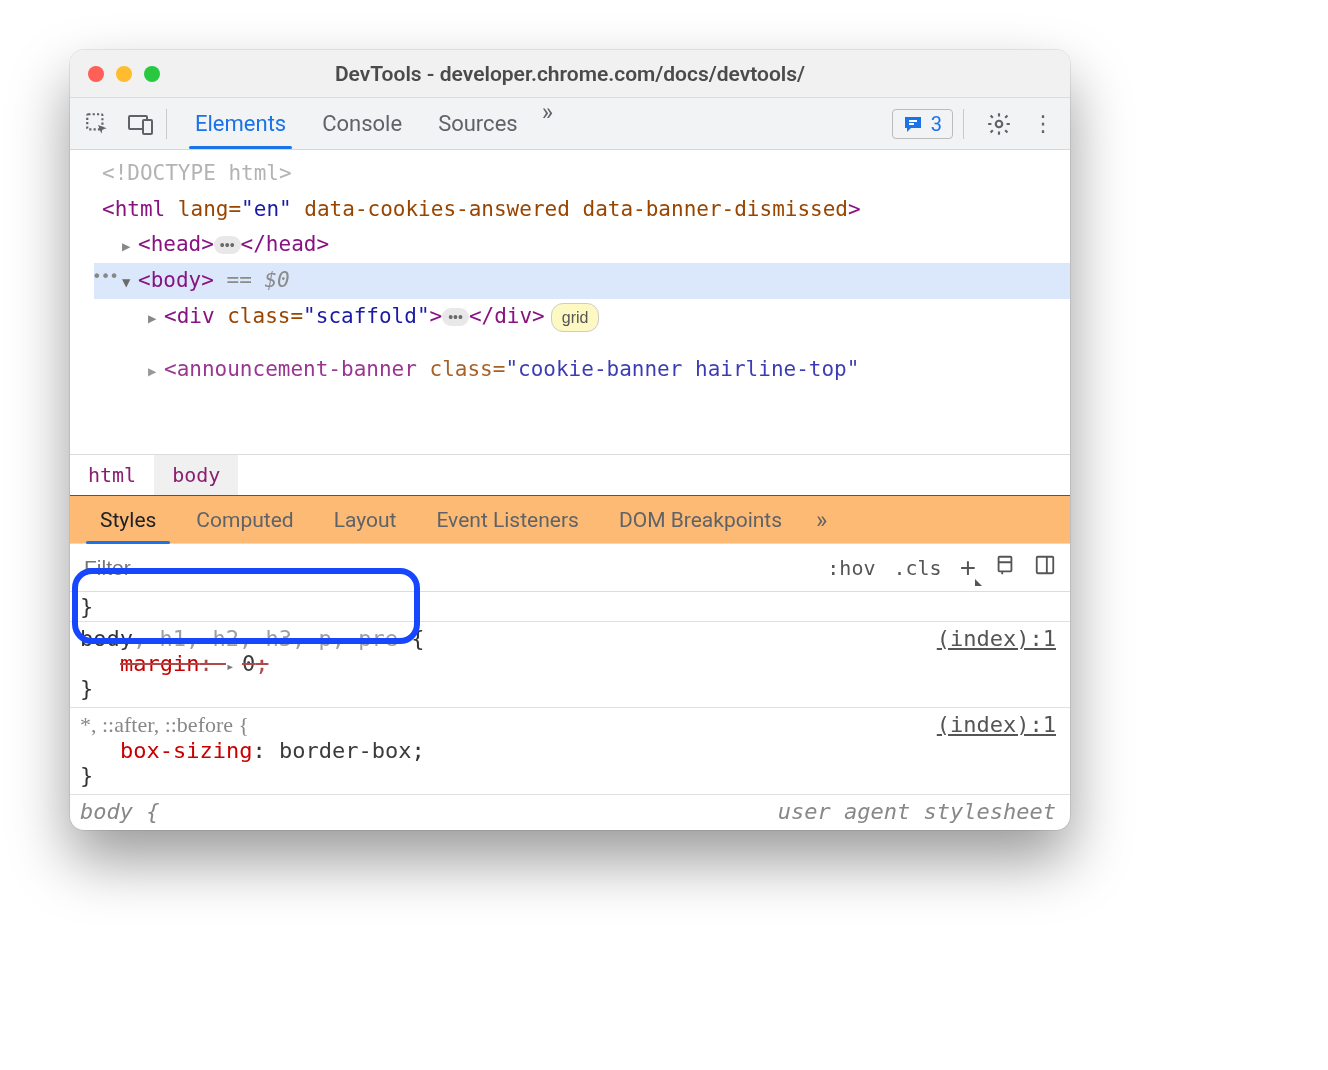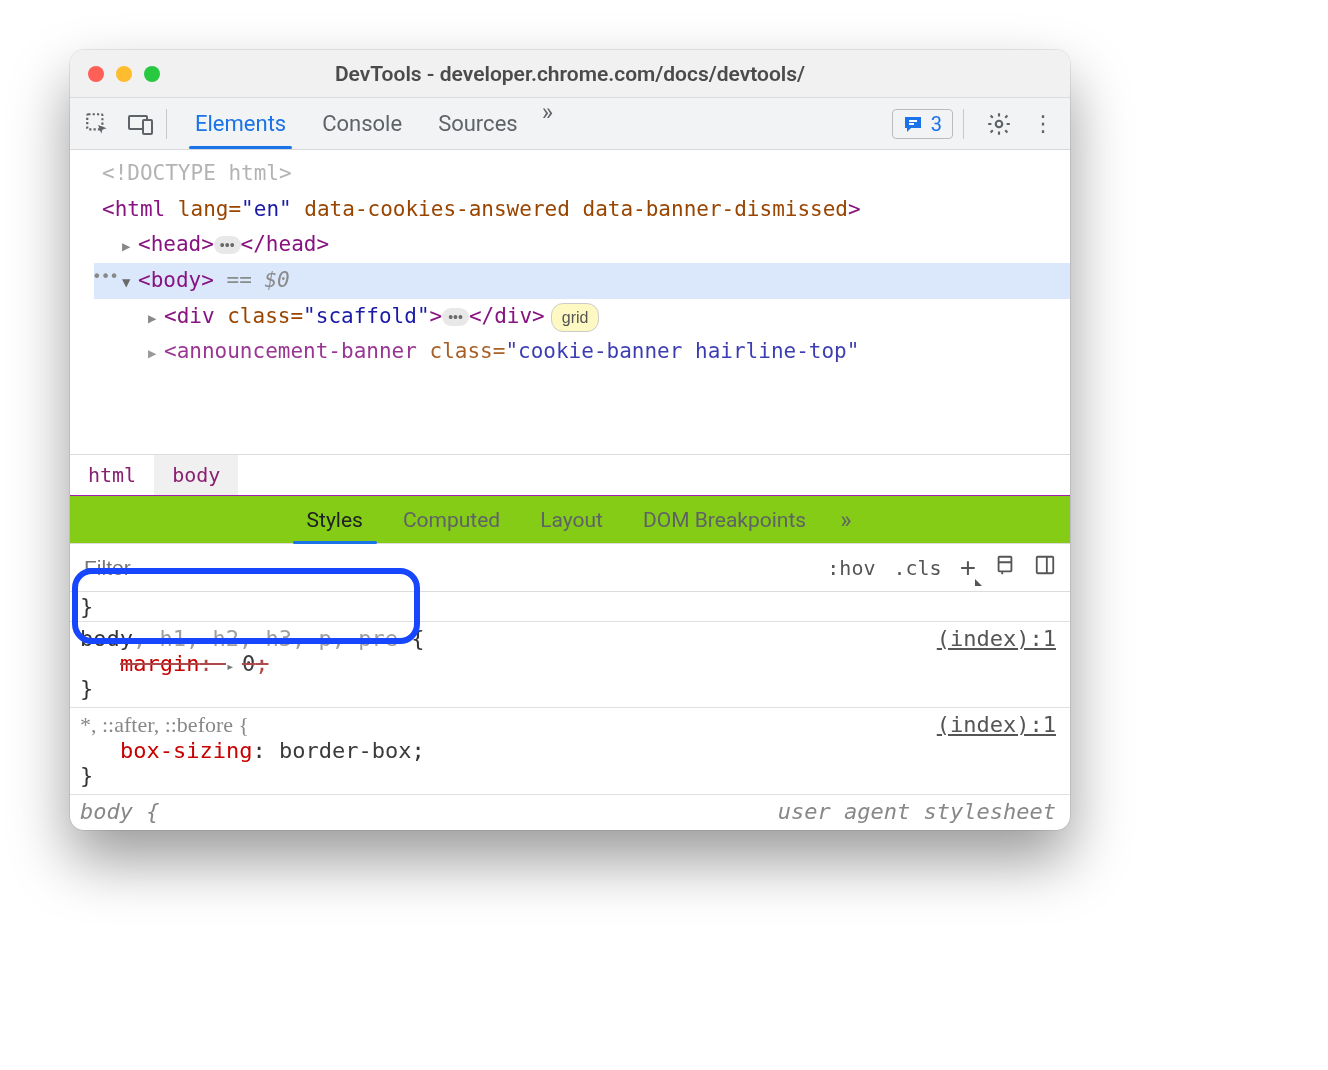--- a/index.html
+++ b/index.html
@@ -98,21 +98,21 @@
   .dom-line.selected .sel-dots { position: absolute; left: -2px; color: #888; font-size: 16px; letter-spacing: -1px; }
   .ind1 { padding-left: 28px; }
   .ind2 { padding-left: 54px; }
 
   
   .crumbs { border-top: 1px solid #dcdcdc; border-bottom: 1px solid #a21caf; display: flex; font-family: Menlo, Consolas, monospace; font-size: 20px; color: #8a1e6f; }
   .crumb { padding: 8px 18px; }
   .crumb.active { background: #f0f0f0; }
 
   
-  .subtabs { display: flex; align-items: center; border-bottom: 1px solid #dcdcdc; padding: 0 10px; height: 48px; background: #84cc16; justify-content: center; }
+  .subtabs { display: flex; align-items: center; border-bottom: 1px solid #dcdcdc; padding: 0 10px; height: 48px; background: #fdba74; }
   .subtab { font-size: 21px; color: #5f6368; padding: 0 20px; height: 100%; display: flex; align-items: center; position: relative; }
   .subtab.active { color: #202124; }
   .subtab.active::after { content: ""; position: absolute; left: 6px; right: 6px; bottom: -1px; height: 3px; background: #1a73e8; border-radius: 2px; }
 
   
   .filterrow {
     display: flex; align-items: center; border-bottom: 1px solid #dcdcdc;
     height: 48px;
     justify-content: center;
   }
@@ -207,34 +207,35 @@
     <div class="dom-line ind1">
       <span class="caret">▶</span><span class="kw-tag">&lt;head&gt;</span><span class="ellipsis-pill">•••</span><span class="kw-tag">&lt;/head&gt;</span>
     </div>
     <div class="dom-line ind1 selected">
       <span class="sel-dots">•••</span>
       <span class="caret" style="color:#6a6a6a;">▼</span><span class="kw-tag">&lt;body&gt;</span> <span class="kw-gray">== $0</span>
     </div>
     <div class="dom-line ind2">
       <span class="caret">▶</span><span class="kw-tag">&lt;div </span><span class="kw-attr">class</span><span class="kw-eq">=</span><span class="kw-val">"scaffold"</span><span class="kw-tag">&gt;</span><span class="ellipsis-pill">•••</span><span class="kw-tag">&lt;/div&gt;</span><span class="chip">grid</span>
     </div>
-    <div class="dom-line ind2" style="opacity:0.85;">
+    <div class="dom-line ind2" style="opacity:0.85;margin-top:18px;">
       <span class="caret">▶</span><span class="kw-tag">&lt;announcement-banner </span><span class="kw-attr">class</span><span class="kw-eq">=</span><span class="kw-val">"cookie-banner hairline-top"</span>
     </div>
   </div>
 
   <div class="crumbs">
     <div class="crumb">html</div>
     <div class="crumb active">body</div>
   </div>
 
   <div class="subtabs">
     <div class="subtab active">Styles</div>
     <div class="subtab">Computed</div>
     <div class="subtab">Layout</div>
+    <div class="subtab">Event Listeners</div>
     <div class="subtab">DOM Breakpoints</div>
     <div class="chev" style="margin-left:8px;">»</div>
   </div>
 
   <div class="filterrow">
     <input type="text" placeholder="Filter" style="">
     <div class="fr-right">
       <span>:hov</span>
       <span>.cls</span>
       <span class="bigplus">+</span>

